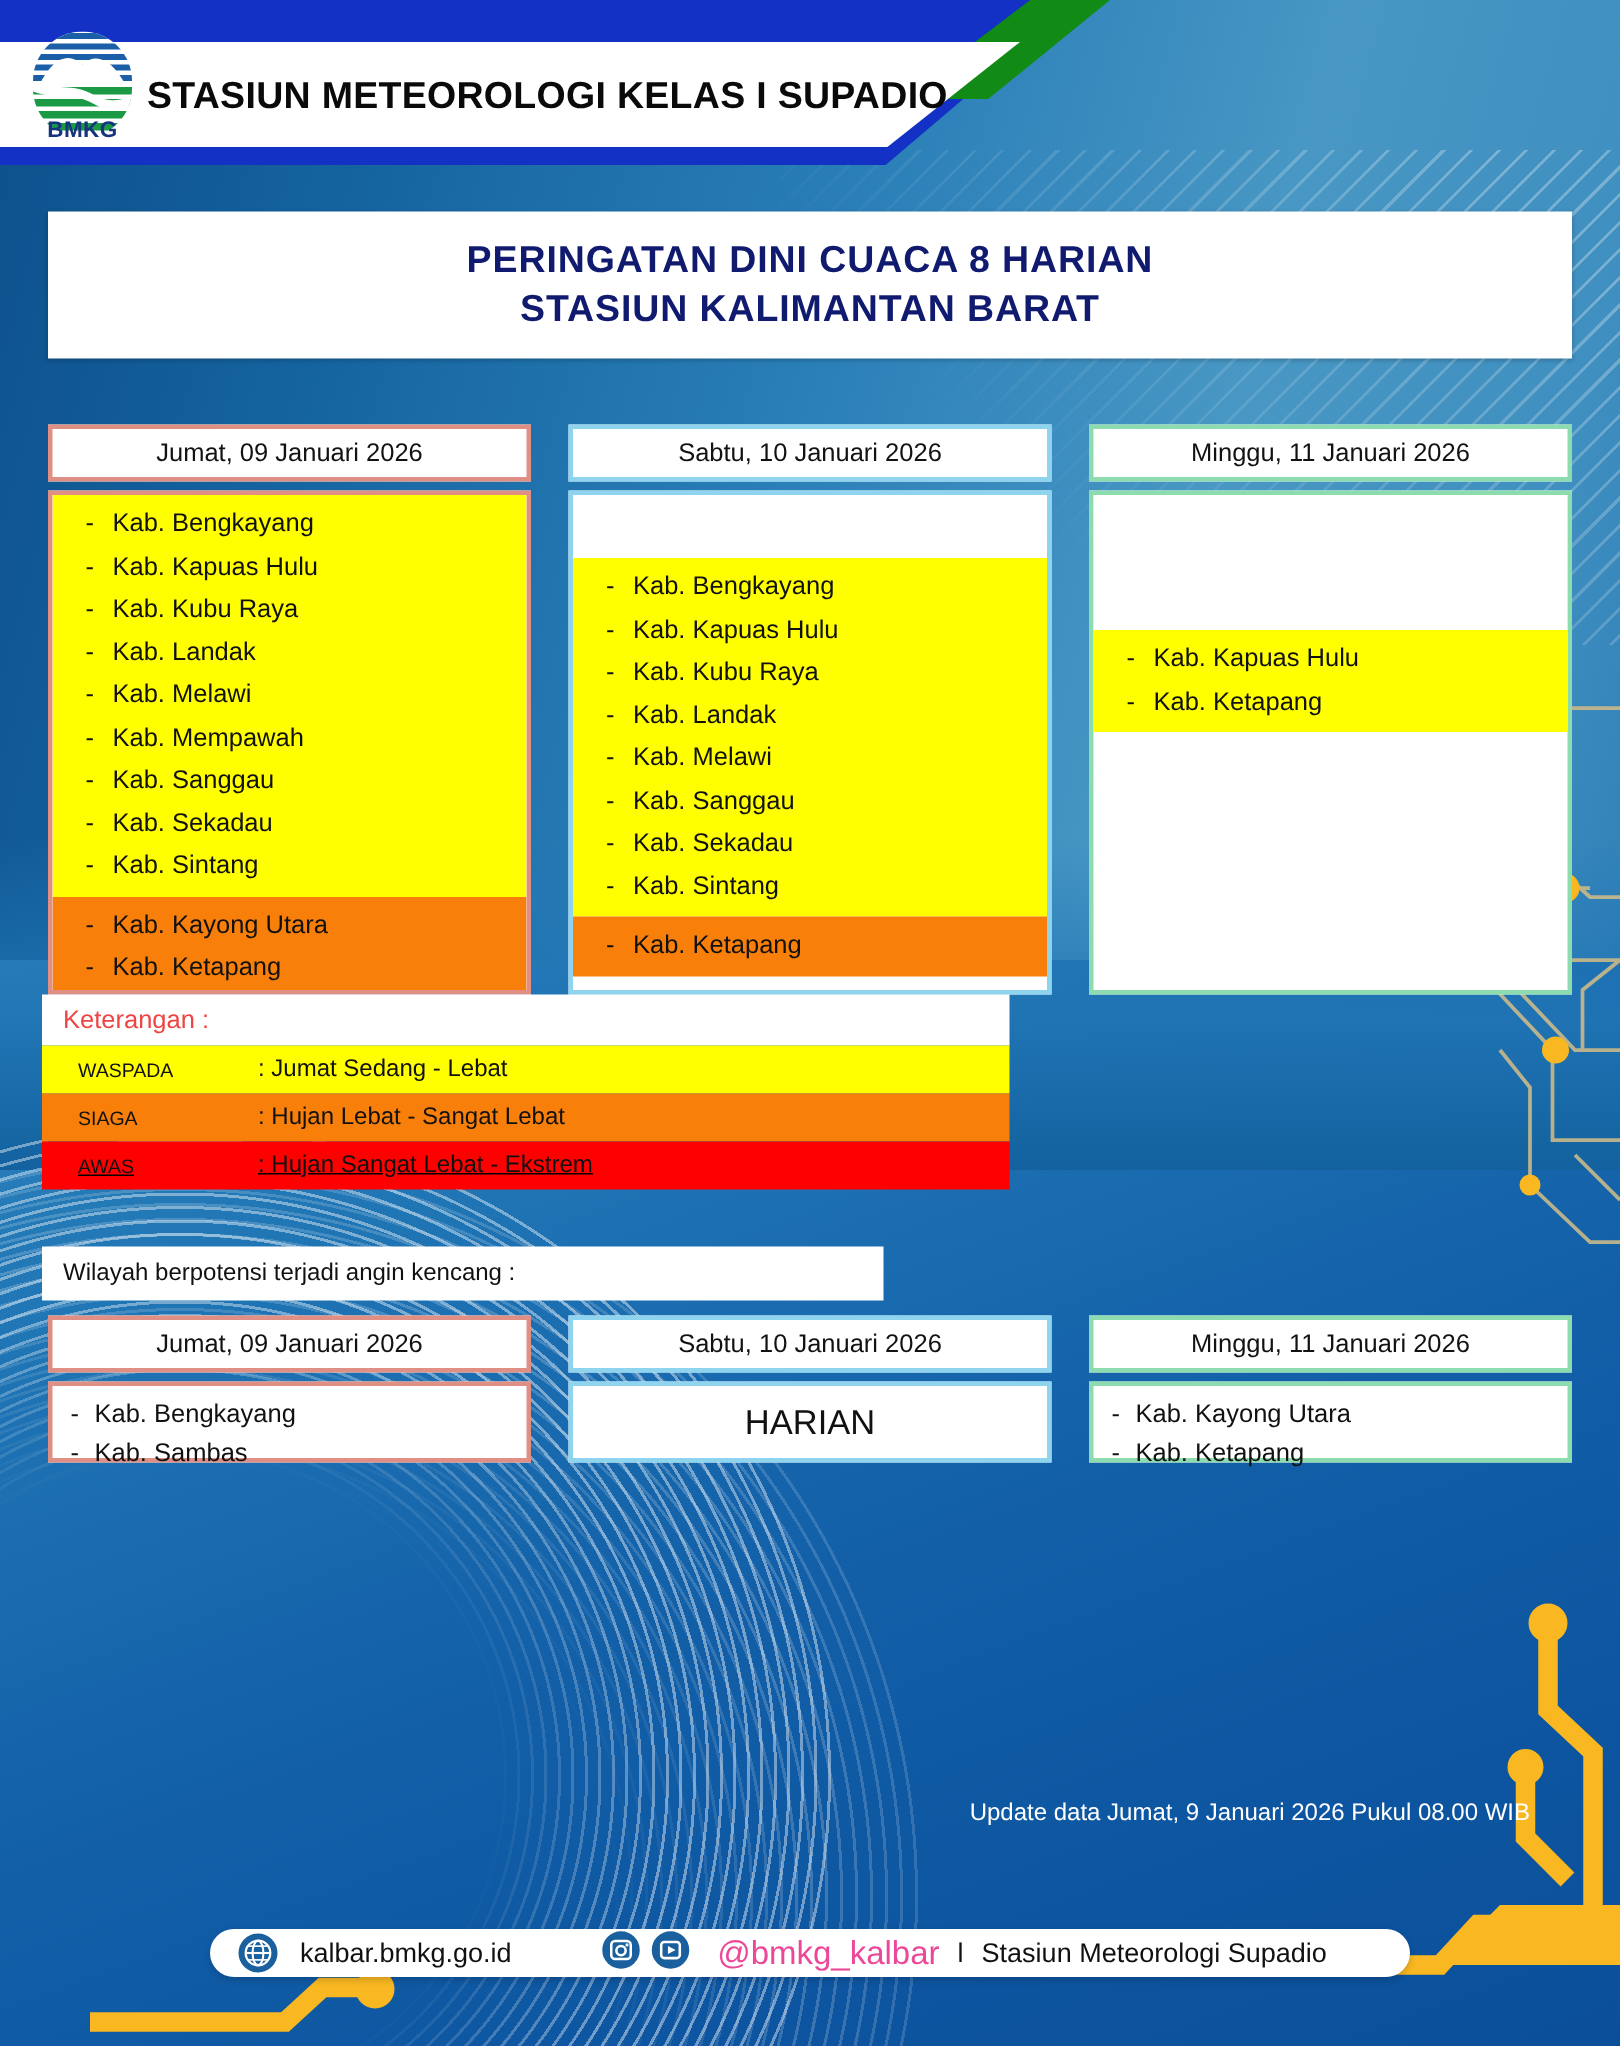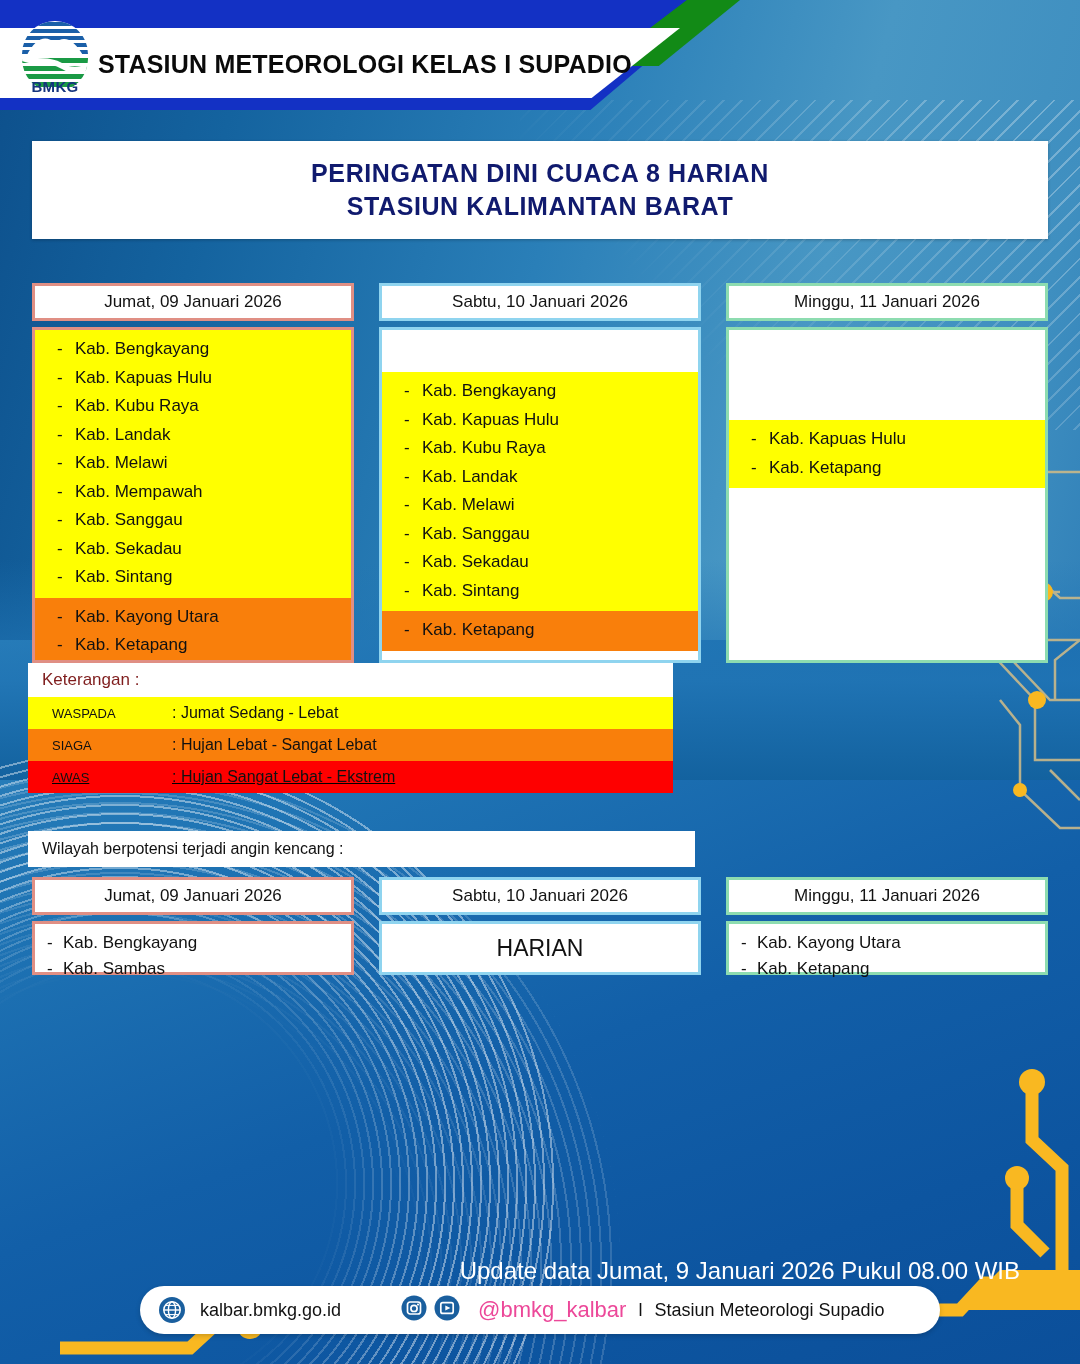--- a/index.html
+++ b/index.html
@@ -114,34 +114,34 @@
     font-size:17px;color:#111;line-height:28.5px;padding-left:22px;white-space:nowrap;
   }
   .band .item .dash{display:inline-block;width:18px;}
   .spacer-top{height:42px;background:#fff;}
   .spacer-top-l{height:90px;background:#fff;}
 
   
   .keterangan{position:absolute;left:28px;top:663px;width:645px;}
   .ket-head{
     background:#fff;height:34px;display:flex;align-items:center;
-    padding-left:14px;font-size:17px;color:#7f1d1d;
+    padding-left:14px;font-size:17px;color:#ef4444;
   }
   .ket-row{height:32px;display:flex;align-items:center;position:relative;}
   .ket-row.r1{background:#ffff00;}
   .ket-row.r2{background:#f97f0b;}
   .ket-row.r3{background:#fe0000;text-decoration:underline;}
   .ket-label{
     width:120px;padding-left:24px;font-size:13px;color:#111;font-weight:normal;
   }
   .ket-desc{font-size:16px;color:#111;}
 
   
   .wind-head{
-    position:absolute;left:28px;top:831px;width:667px;height:36px;background:#fff;
+    position:absolute;left:28px;top:831px;width:561px;height:36px;background:#fff;
     display:flex;align-items:center;padding-left:14px;box-sizing:border-box;
     font-size:16px;color:#111;
   }
   .wind-cols{position:absolute;left:32px;top:877px;width:1016px;}
   .wcol{position:absolute;top:0;width:322px;}
   .wcol.c1{left:0;}
   .wcol.c2{left:347px;}
   .wcol.c3{left:694px;}
   .wdate{
     height:32px;background:#fff;display:flex;align-items:center;justify-content:center;
@@ -156,25 +156,25 @@
   .wcol.c1 .wlist{border:3px solid #e08f84;}
   .wcol.c2 .wlist{border:3px solid #8fd4ef;}
   .wcol.c3 .wlist{border:3px solid #8ddcb0;}
   .wlist .item{font-size:17px;color:#111;line-height:26px;white-space:nowrap;}
   .wlist .item .dash{display:inline-block;width:16px;}
   .wlist.nihil{display:flex;align-items:center;justify-content:center;padding:0;}
   .wlist.nihil .nihil-txt{font-size:23px;color:#111;}
 
   
   .update-txt{
-    position:absolute;right:60px;top:1257px;
-    font-size:24px;color:#ffffff;white-space:nowrap;text-align:right;
+    position:absolute;right:60px;top:1200px;
+    font-size:16px;color:#ffffff;white-space:nowrap;text-align:right;
   }
   .footer-pill{
-    position:absolute;left:140px;top:1286px;width:800px;height:48px;
+    position:absolute;left:140px;top:1286px;width:800px;height:32px;
     background:#ffffff;border-radius:24px;
     display:flex;align-items:center;
     box-shadow:0 2px 5px rgba(0,0,0,.18);
   }
   .fp-icon{margin-left:18px;flex:0 0 auto;display:flex;align-items:center;}
   .fp-web{font-size:18px;color:#111;margin-left:14px;white-space:nowrap;}
   .fp-socials{margin-left:60px;display:flex;align-items:center;gap:7px;}
   .fp-handle{font-size:22px;color:#ec4899;margin-left:18px;white-space:nowrap;}
   .fp-sep{font-size:18px;color:#111;margin:0 12px;}
   .fp-station{font-size:18px;color:#111;white-space:nowrap;}

